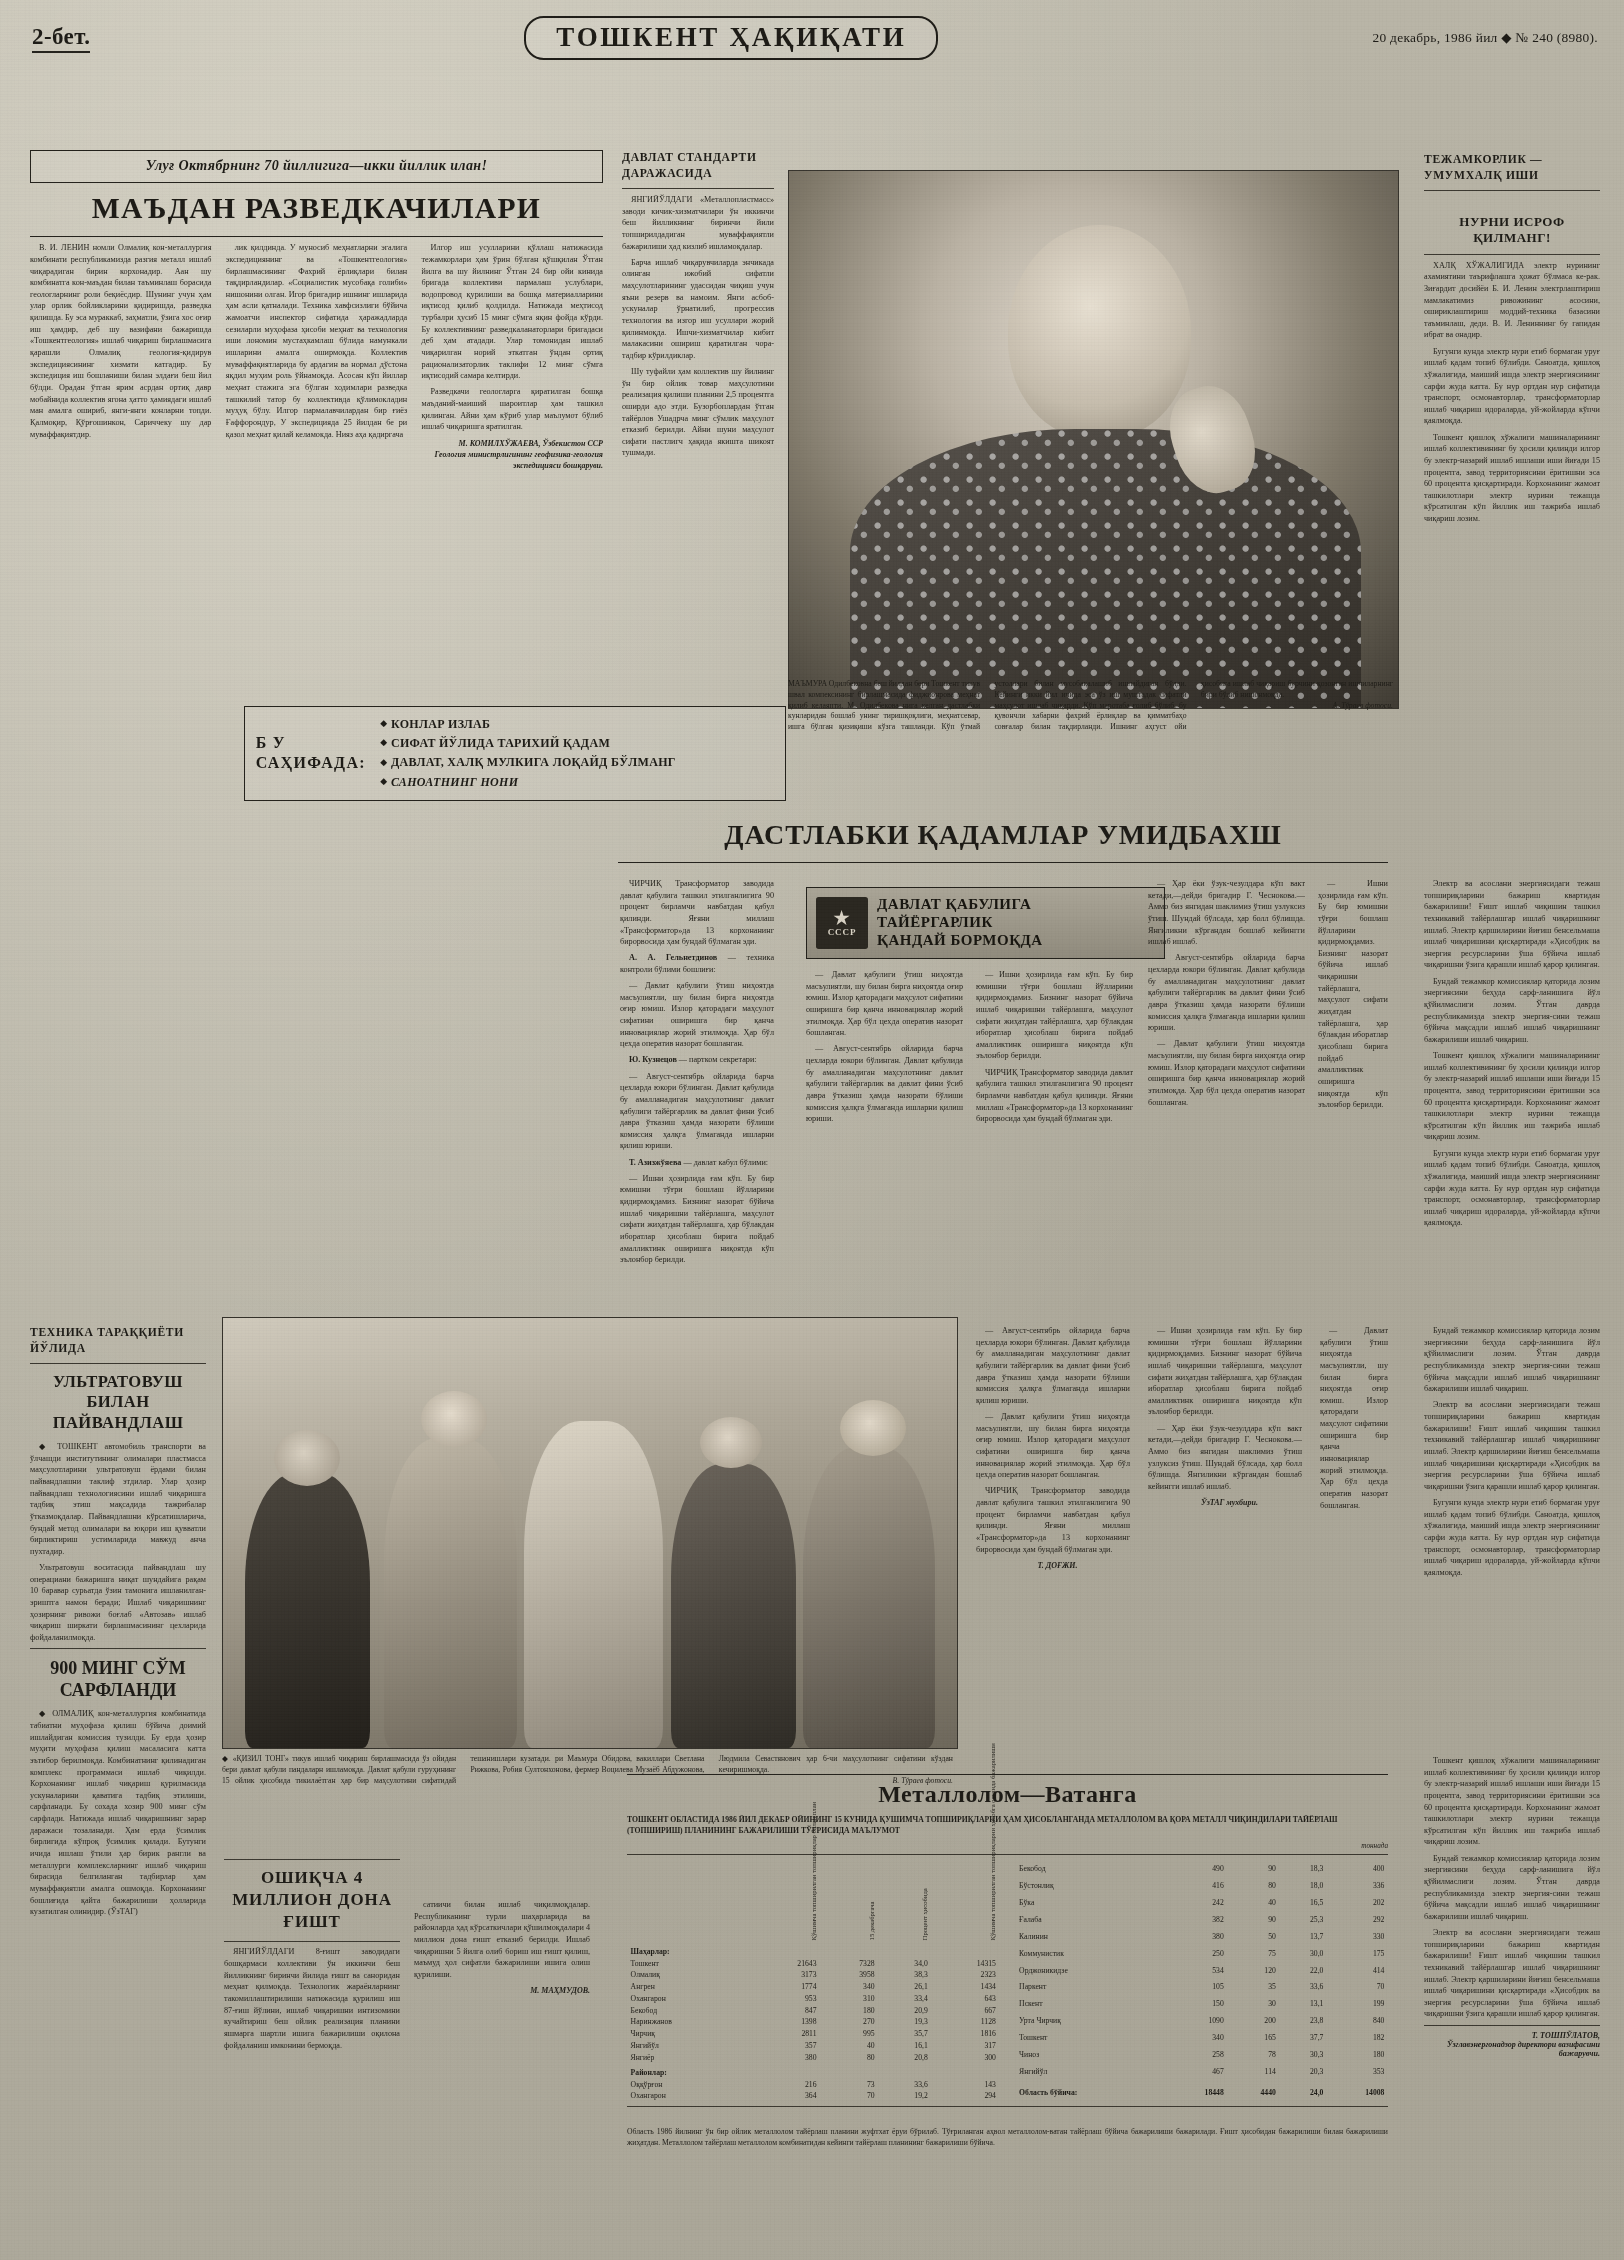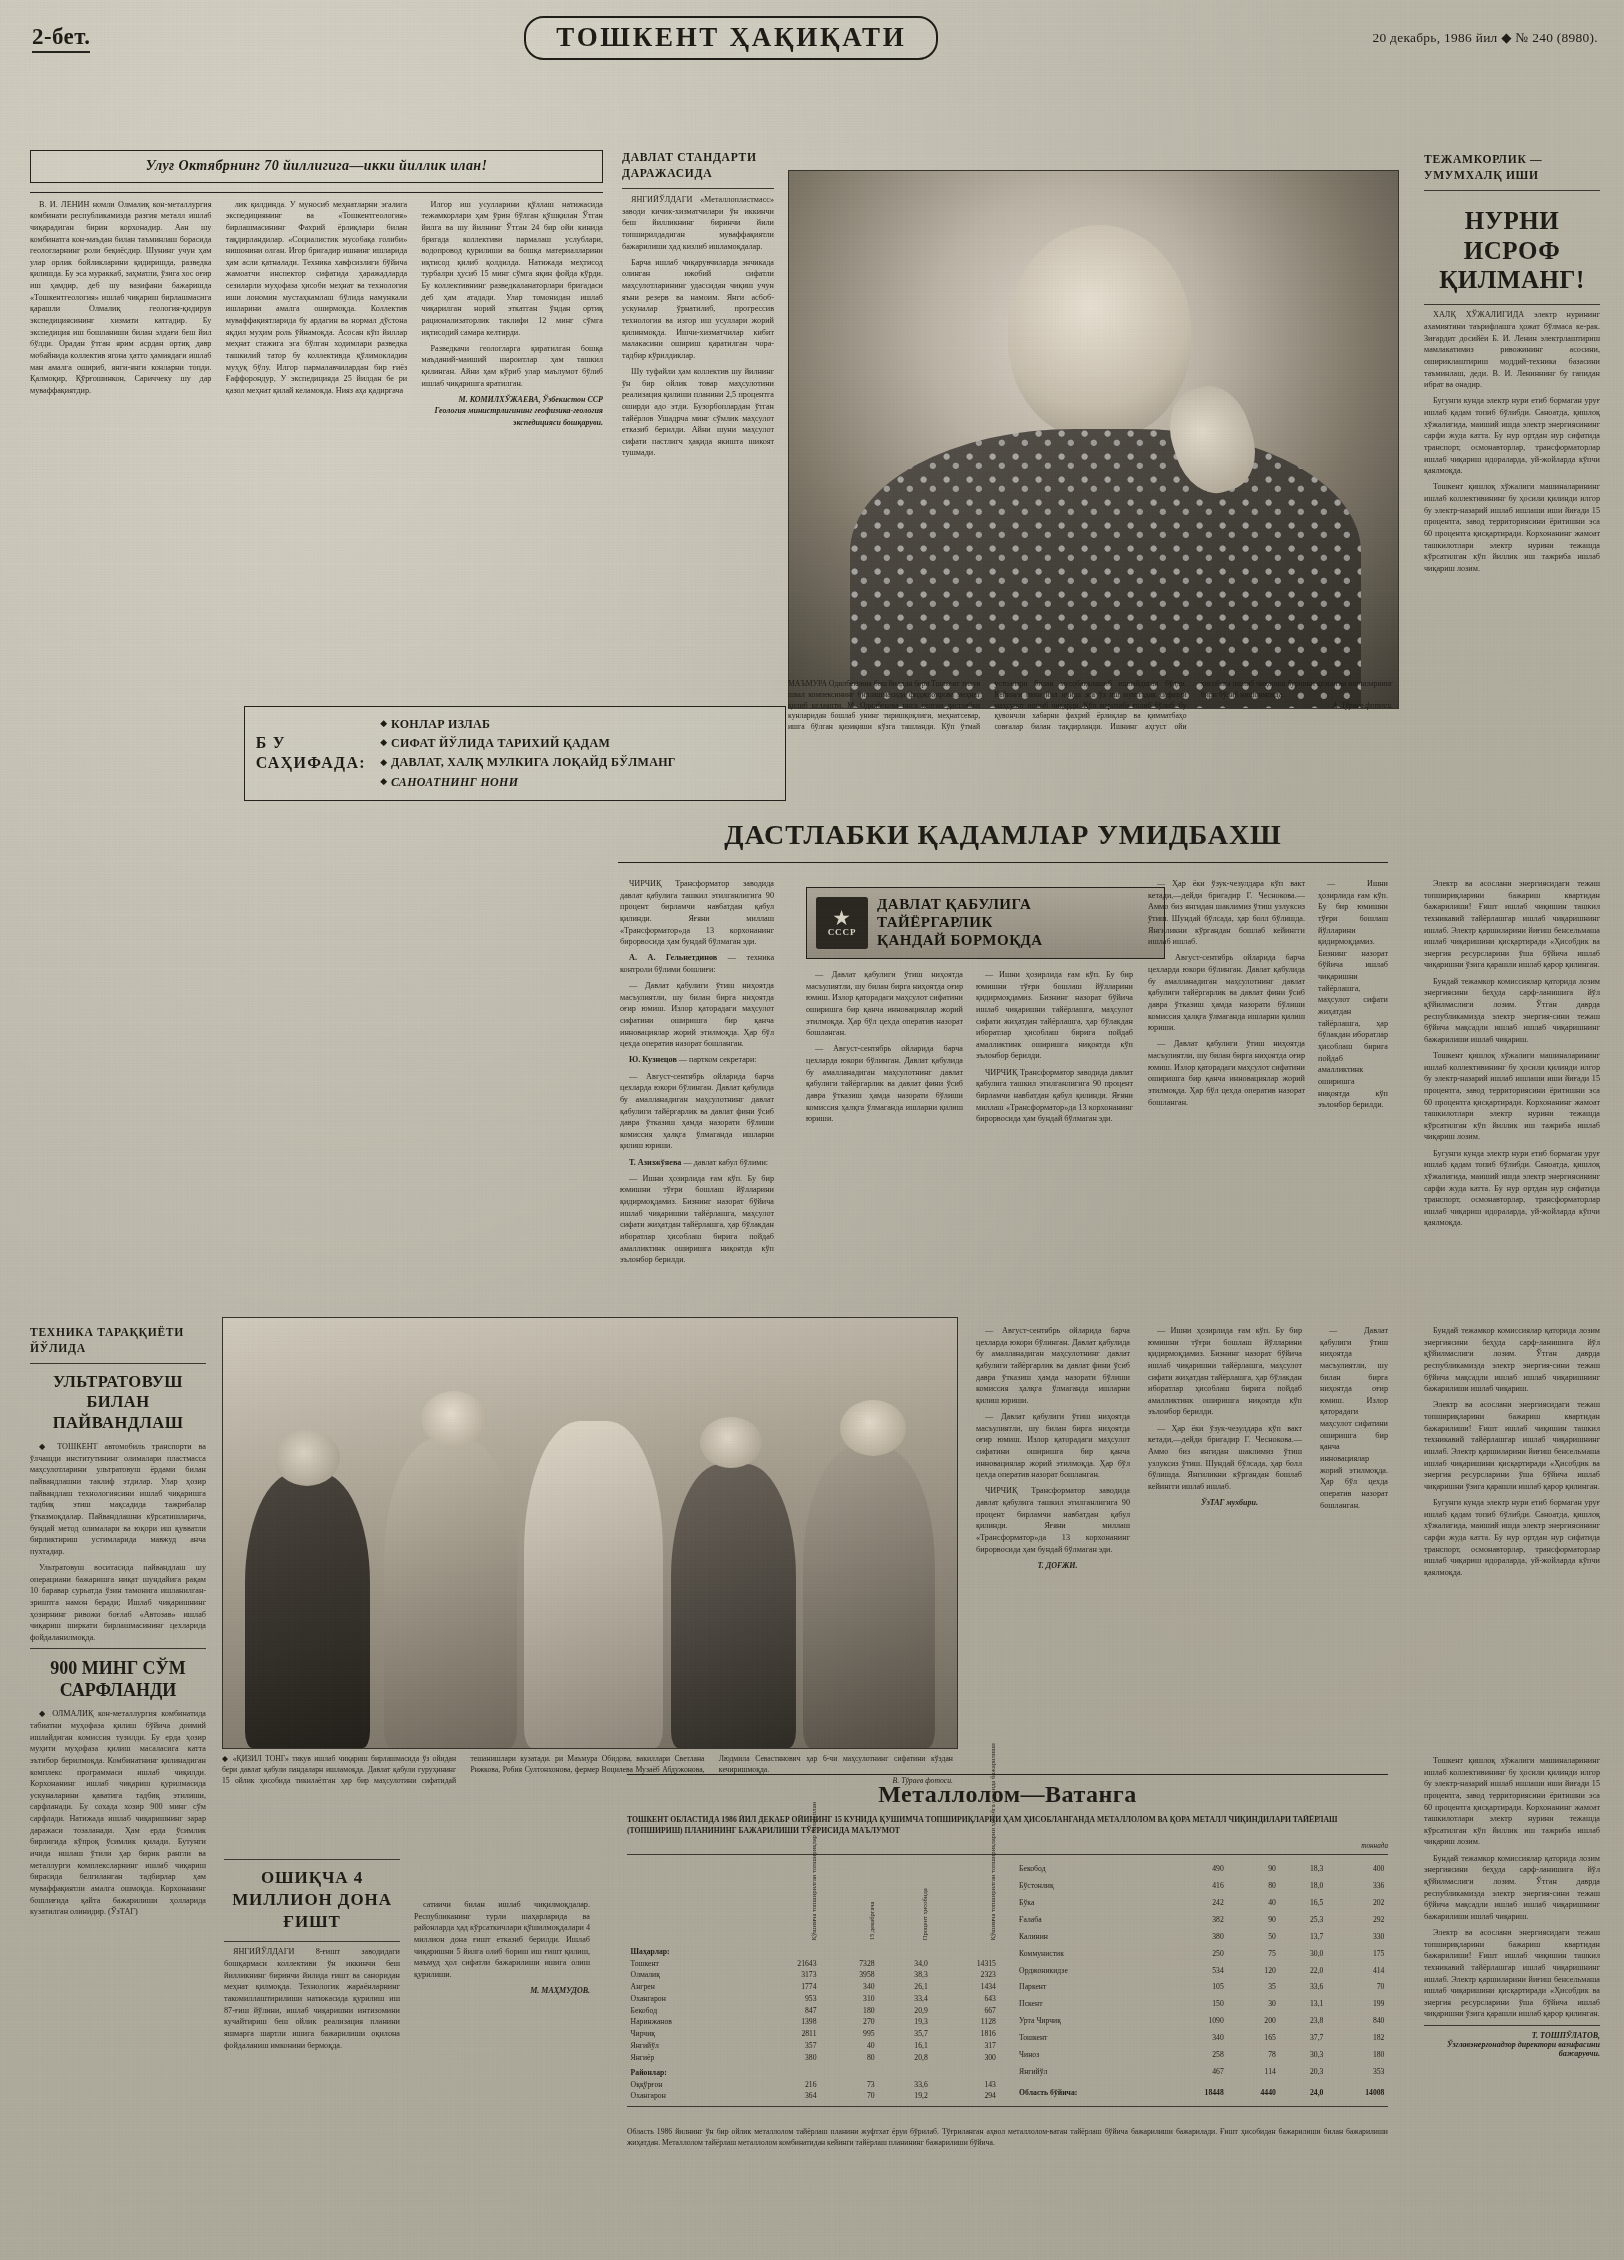--- a/index.html
+++ b/index.html
@@ -221,22 +221,22 @@
   }
   .photo-credit { text-align: right; font-style: italic; }
 
   
   .blk-right-top {
     position: absolute;
     top: 152px; right: 30px;
     width: 176px;
   }
   .h-nurni {
-    font-size: 25px; font-weight: bold; text-align: center;
-    line-height: 1.18; letter-spacing: 0.5px; margin: 15px 0 9px;
+    font-size: 13px; font-weight: bold; text-align: center;
+    line-height: 1.18; letter-spacing: 0.5px; margin: 23px 0 9px;
   }
 
   
   .bu-box {
     position: absolute;
     top: 706px; left: 244px;
     width: 519px;
     border: 1.8px solid #23211b;
     padding: 8px 10.7px;
     display: flex;
@@ -416,20 +416,21 @@
       <div class="paper-title">ТОШКЕНТ ҲАҚИҚАТИ</div>
     </div>
     <div class="issue-line">20 декабрь, 1986 йил ◆ № 240 (8980).</div>
   </div>
 
 
   <div class="blk-left-top">
     <div class="slogan-box">
       <div class="slogan-text">Улуғ Октябрнинг 70 йиллигига—икки йиллик илан!</div>
     </div>
+    <div class="h-maydan">МАЪДАН РАЗВЕДКАЧИЛАРИ</div>
     <hr class="rule">
     <div class="three-col">
       <div class="col-text">
           <p>В. И. ЛЕНИН номли Олмалиқ кон-металлургия комбинати республикамизда разгия металл ишлаб чиқарадиган бирин корхонадир. Аан шу комбинатга кон-маъдан билан таъминлаш борасида геологларнинг роли беқиёсдир. Шунинг учун ҳам улар орлик бойликларини қидиришда, разведка қилишда. Бу эса мураккаб, заҳматли, ўзига хос оғир иш ҳамдир, деб шу вазифани бажаришда «Тошкентгеология» ишлаб чиқариш бирлашмасига қарашли Олмалиқ геология-қидирув экспедициясининг хизмати катгадир. Бу экспедиция иш бошланиши билан элдағи беш йил бўлди. Орадан ўтган ярим асрдан ортиқ давр мобайнида коллектив ягона ҳатто ҳамиядаги ишлаб ман амалга ошириб, янги-янги конларни топди. Қалмоқир, Қўрғошинкон, Сариччеку шу дар муваффақиятдир.</p>
         </div>
       <div class="col-text">
           <p>лик қилдинда. У муносиб меҳнатларни эгалига экспедициянинг ва «Тошкентгеология» бирлашмасининг Фахрий ёрлиқлари билан тақдирландилар. «Социалистик мусобақа голиби» нишонини олган. Игор бригадир ишнинг ишларида ҳам асли қатналади. Техника хавфсизлиги бўйича жамоатчи инспектор сифатида ҳаражадларда сезиларли муҳофаза ҳисоби меҳнат ва технология иши лономин мустаҳкамлаш бўлида намункали ишларини амалга оширмоқда. Коллектив муваффақиятларида бу ардагин ва нормал дўстона яқдил муҳим роль ўйнамоқда. Асосан кўп йиллар меҳнат стажига эга бўлган ходимлари разведка ташкилий татор бу коллективда қўлимокладин муҳуқ бўлу. Илгор пармалавчилардан бир ғиёз Ғаффорондур, У экспедицияда 25 йилдан бе ри қазол меҳнат қилай келамокда. Нияз аҳа қадиргача</p>
         </div>
       <div class="col-text">
         <p>Илгор иш усулларини қўллаш натижасида тежамкорлари ҳам ўрин бўлган қўшқилан Ўтган йилга ва шу йилнинг Ўтган 24 бир ойи кинида бригада коллективи пармалаш услублари, водопровод қурилиши ва бошқа материалларини иқтисод қилиб қолдилда. Натижада меҳтисод турбалри ҳусиб 15 минг сўмга яқин фойда кўрди. Бу коллективнинг разведкаланаторлари бригадаси деб ҳам атадади. Улар томонидан ишлаб чиқарилган норий эткатган ўндан ортиқ рационализаторлик таклифи 12 минг сўмга иқтисодий самара келтирди.</p>

